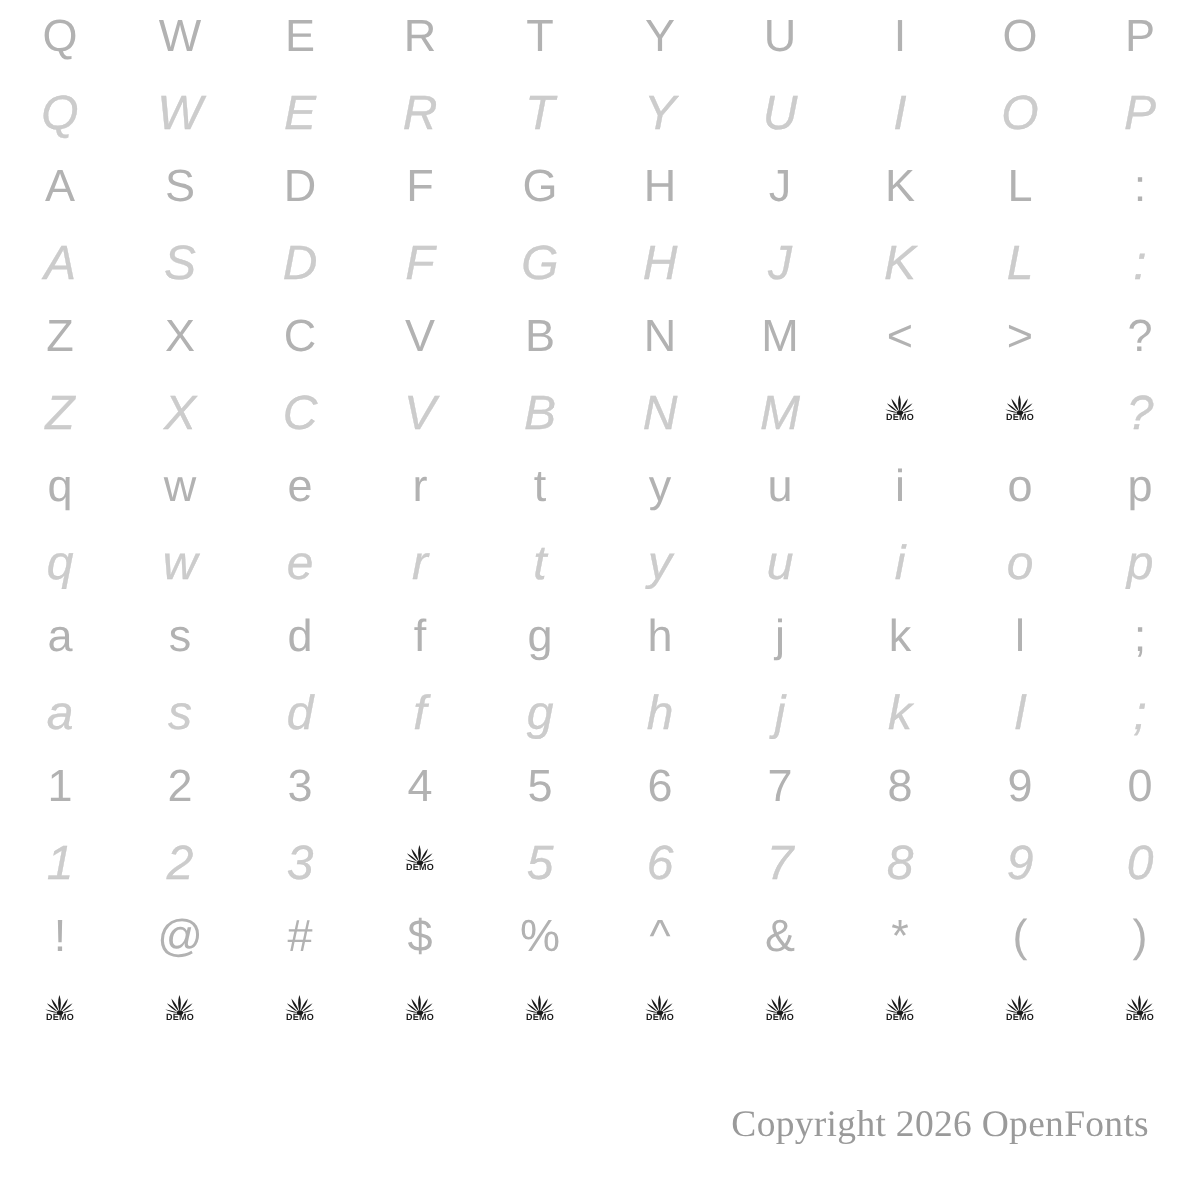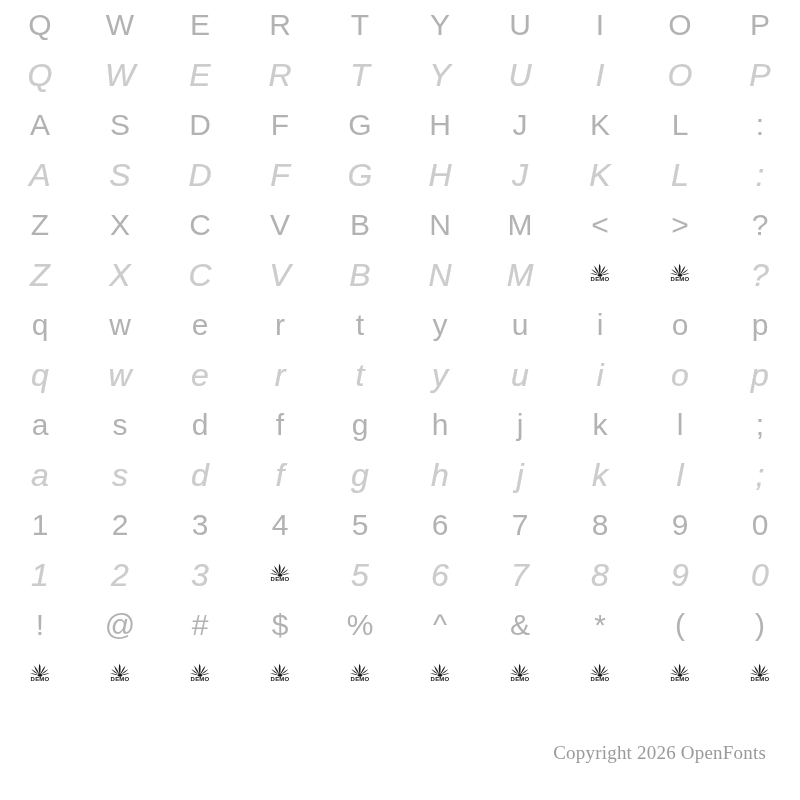--- a/index.html
+++ b/index.html
@@ -84,21 +84,21 @@
     letter-spacing: 0.2px;
     color: #1a1a1a;
   }
   .footer {
     position: absolute;
     left: 0;
     right: 34px;
     bottom: 36px;
     text-align: right;
     font-family: "Liberation Serif", serif;
-    font-size: 19px;
+    font-size: 25px;
     color: #9a9a9a;
     letter-spacing: 0.2px;
   }
 </style>
 </head>
 <body>
 
 <div id="sheet">
   <div class="grid">
       <div class="cell row-ref upper">

